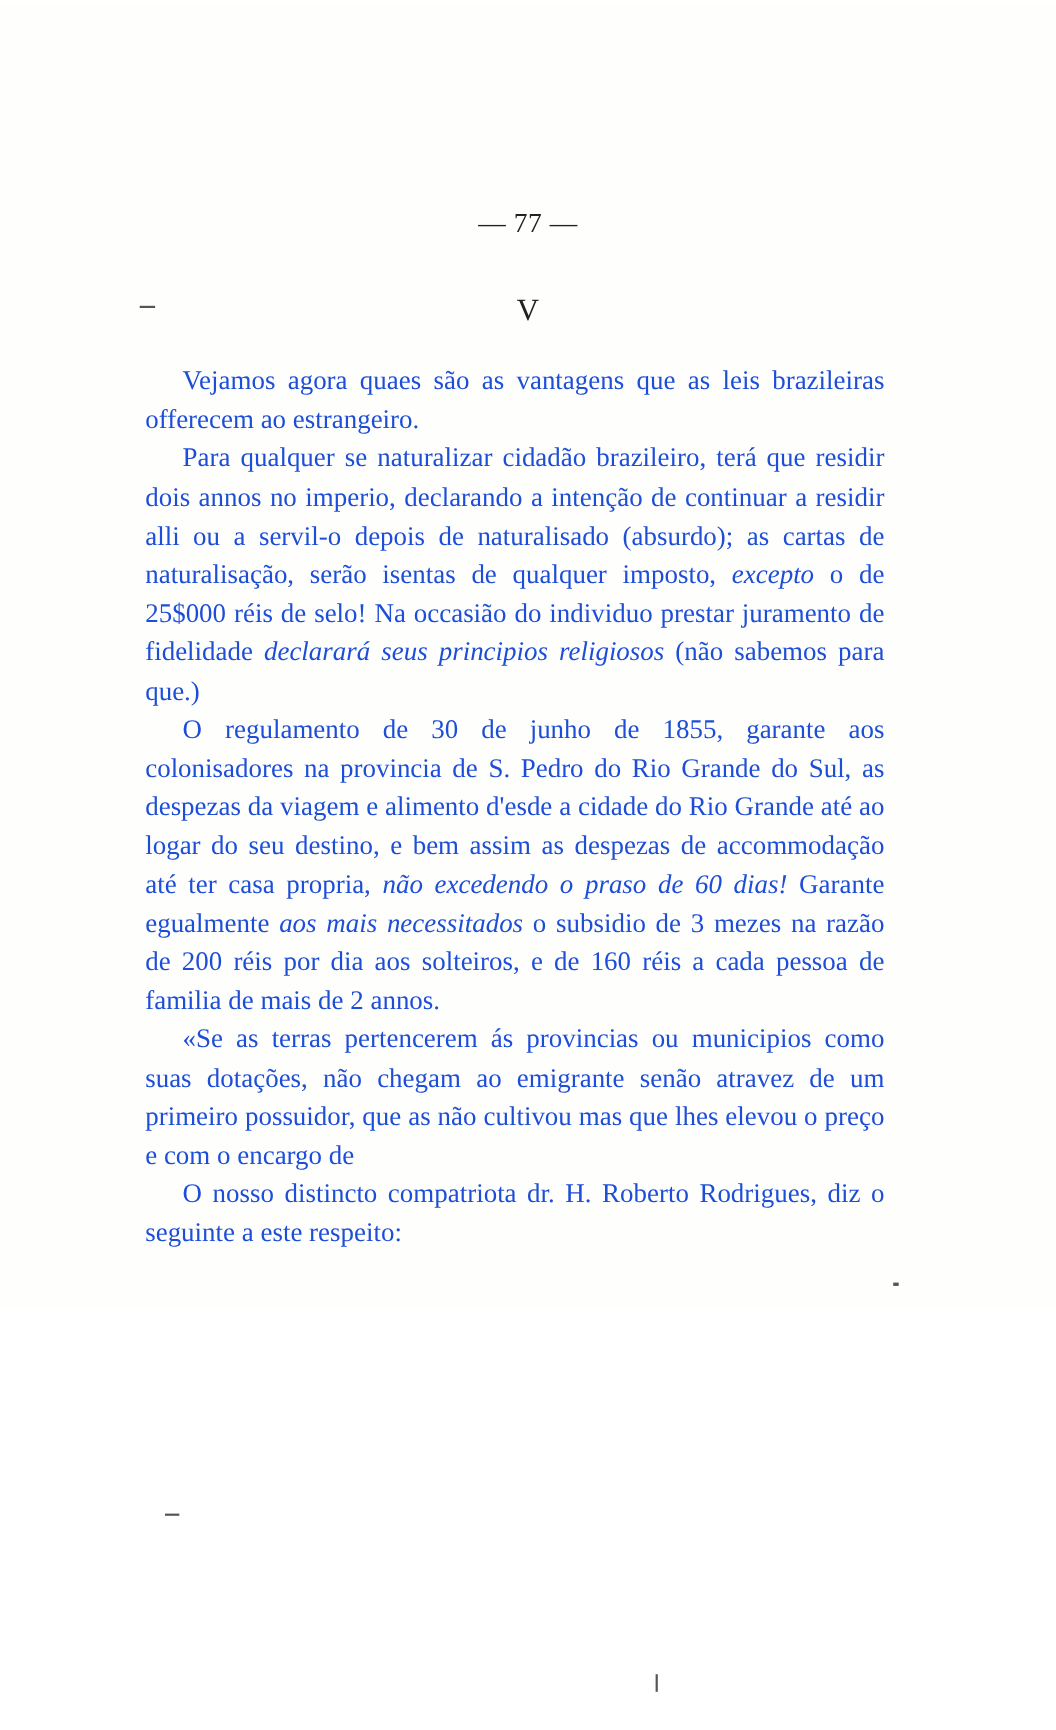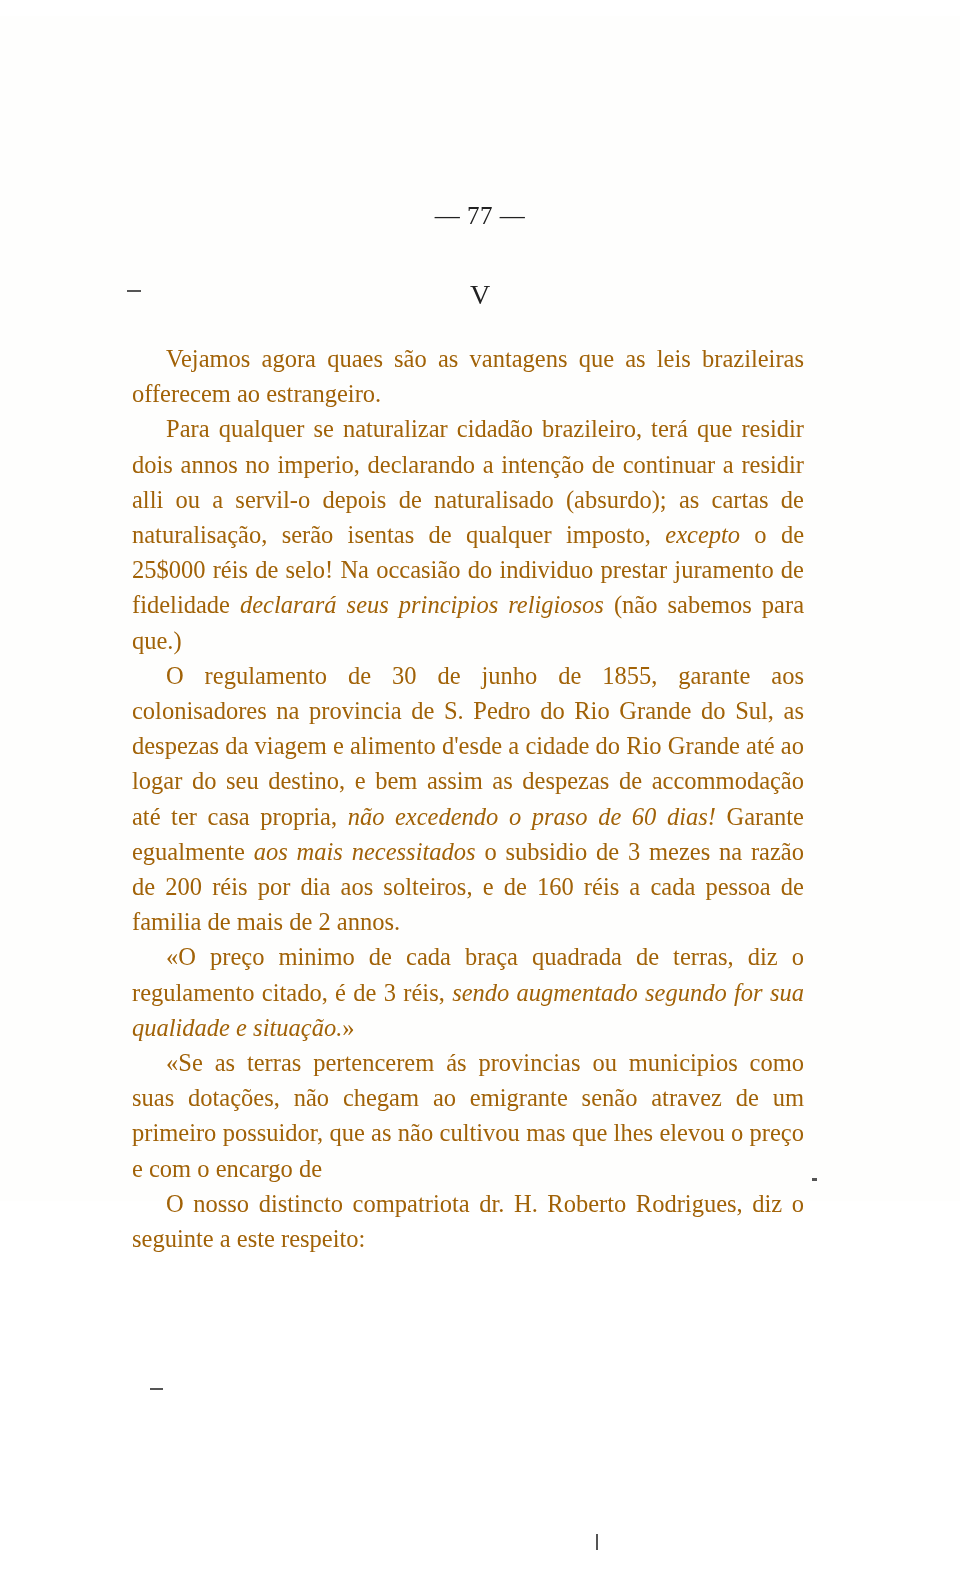--- a/index.html
+++ b/index.html
@@ -10,21 +10,21 @@
   body {
     width: 960px;
     height: 1573px;
     position: relative;
     font-family: "Liberation Serif", serif;
     color: #1a1a1a;
     overflow: hidden;
   }
   .page {
     position: absolute;
-    top: 16px; left: 0;
+    top: 4px; left: 0;
     width: 960px;
     height: 1185px;
     background: #fefefd;
   }
   .page-number {
     position: absolute;
     top: 186px;
     left: 0;
     width: 960px;
     text-align: center;
@@ -42,21 +42,21 @@
     color: #222;
   }
   .body-text {
     position: absolute;
     top: 325px;
     left: 132px;
     width: 672px;
     font-size: 24.5px;
     line-height: 35.2px;
     text-align: justify;
-    color: #a16207;
+    color: #1d4ed8;
   }
   .body-text p {
     margin: 0;
     text-indent: 34px;
   }
   em {
     font-style: italic;
   }
   .stray-mark {
     position: absolute;
@@ -93,21 +93,20 @@
 <div class="page">
 
   <div class="page-number">— 77 —</div>
 
   <div class="section-numeral">V</div>
 
   <div class="body-text">
       <p>Vejamos agora quaes são as vantagens que as leis brazileiras offerecem ao estrangeiro.</p>
       <p>Para qualquer se naturalizar cidadão brazileiro, terá que residir dois annos no imperio, declarando a intenção de continuar a residir alli ou a servil-o depois de naturalisado (absurdo); as cartas de naturalisação, serão isentas de qualquer imposto, <em>excepto</em> o de 25$000 réis de selo! Na occasião do individuo prestar juramento de fidelidade <em>declarará seus principios religiosos</em> (não sabemos para que.)</p>
       <p>O regulamento de 30 de junho de 1855, garante aos colonisadores na provincia de S. Pedro do Rio Grande do Sul, as despezas da viagem e alimento d'esde a cidade do Rio Grande até ao logar do seu destino, e bem assim as despezas de accommodação até ter casa propria, <em>não excedendo o praso de 60 dias!</em> Garante egualmente <em>aos mais necessitados</em> o subsidio de 3 mezes na razão de 200 réis por dia aos solteiros, e de 160 réis a cada pessoa de familia de mais de 2 annos.</p>
-      <p>«O preço minimo de cada braça quadrada de terras, diz o regulamento citado, é de 3 réis, <em>sendo augmentado segundo for sua qualidade e situação.</em>»</p>
       <p>«Se as terras pertencerem ás provincias ou municipios como suas dotações, não chegam ao emigrante senão atravez de um primeiro possuidor, que as não cultivou mas que lhes elevou o preço e com o encargo de</p>
       <p>O nosso distincto compatriota dr. H. Roberto Rodrigues, diz o seguinte a este respeito:</p>
     </div>
 
   <div class="stray-mark mark-left-top"></div>
   <div class="stray-mark mark-left-bottom"></div>
   <div class="stray-mark mark-right-dot"></div>
   <div class="stray-mark mark-bottom-center"></div>
 
 </div>

